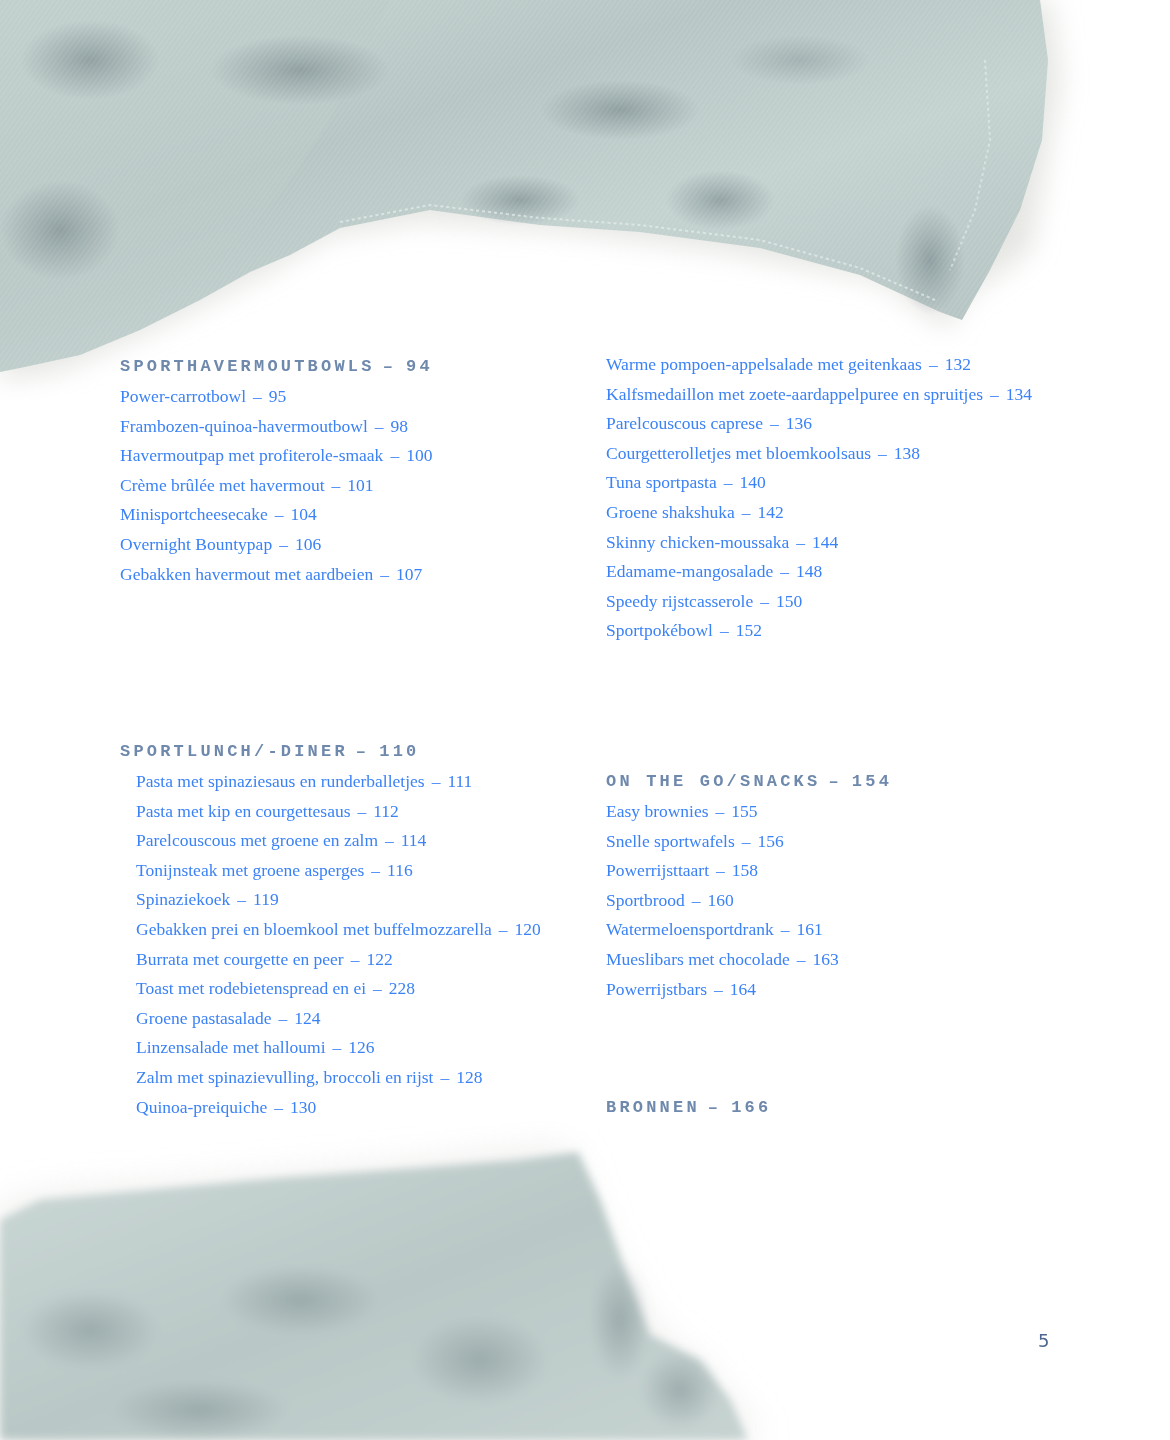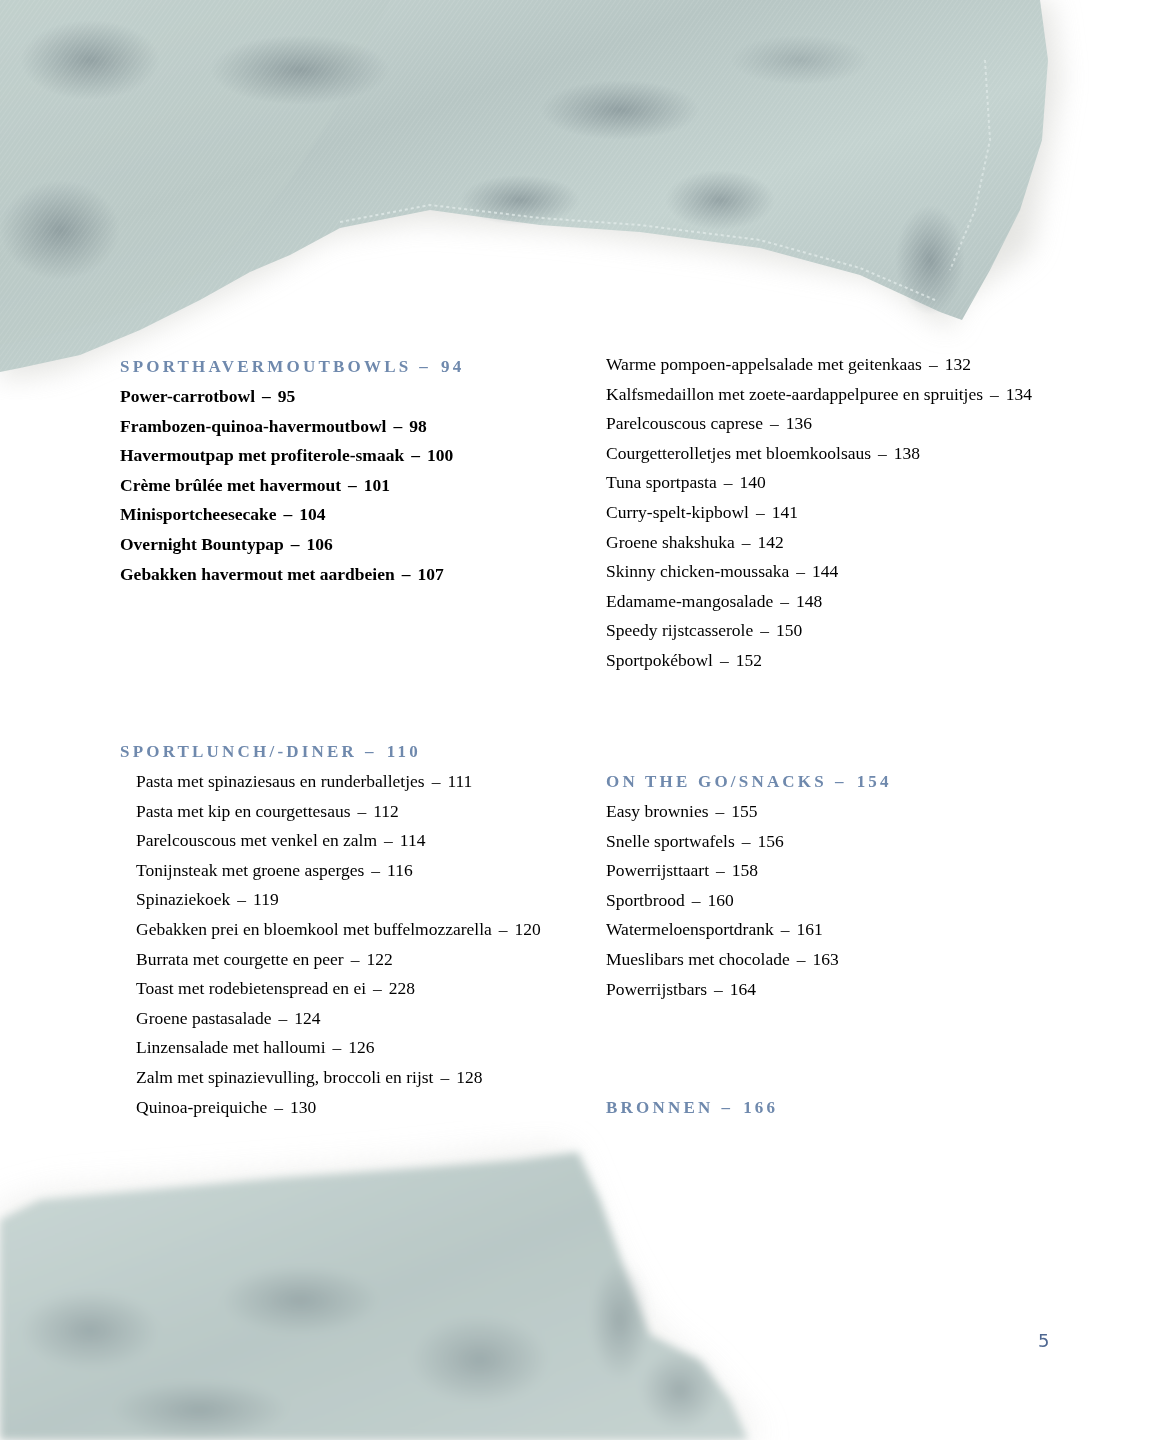--- a/index.html
+++ b/index.html
@@ -1,21 +1,21 @@
 <!DOCTYPE html>
 <html><head>
 <meta charset="utf-8">
 <style>
   html, body { margin:0; padding:0; }
   body { width:1170px; height:1440px; position:relative; overflow:hidden; background:#ffffff; font-family:"DejaVu Serif","Liberation Serif",serif; }
   .fabric { position:absolute; left:0; top:0; pointer-events:none; }
-  .section-title { position:absolute; color:#6f89ad; font-family:Liberation Serif, serif; font-size:17px; font-weight:bold; letter-spacing:3.2px; line-height:20px; white-space:nowrap; }
+  .section-title { position:absolute; color:#6f89ad; font-family:Liberation Mono, monospace; font-size:17px; font-weight:bold; letter-spacing:3.2px; line-height:20px; white-space:nowrap; }
   .section-title .dash { margin:0 10px 0 8px; }
   .list { position:absolute; margin:0; padding:0; list-style:none; }
-  .list li { font-family:"Liberation Serif","DejaVu Serif",serif; font-size:17.5px; color:#000000; line-height:29.6px; height:29.6px; white-space:nowrap; }
+  .list li { font-family:"Liberation Serif","DejaVu Serif",serif; font-size:17.5px; color:#3b82f6; line-height:29.6px; height:29.6px; white-space:nowrap; }
   .list li .sep { margin:0 7px; }
   .page-number { position:absolute; left:1038px; top:1330px; font-family:"DejaVu Sans","Liberation Sans",sans-serif; font-size:18px; color:#4e6791; }
 </style>
 </head>
 <body>
 
 <svg class="fabric" width="1170" height="400" viewBox="0 0 1170 400">
   <defs>
     <linearGradient id="fabTop" x1="0" y1="0" x2="1" y2="1">
       <stop offset="0" stop-color="#c9d7d4"></stop>
@@ -83,55 +83,54 @@
     <ellipse cx="480" cy="1360" rx="70" ry="45" fill="url(#shade2)"></ellipse>
     <ellipse cx="620" cy="1320" rx="30" ry="60" fill="url(#shade2)"></ellipse>
     <ellipse cx="200" cy="1410" rx="90" ry="30" fill="url(#shade2)"></ellipse>
     <ellipse cx="680" cy="1390" rx="40" ry="40" fill="url(#shade2)"></ellipse>
   </g>
 </svg>
 
 <div class="section-title" style="left:120px; top:357px;">
   <span>SPORTHAVERMOUTBOWLS</span><span class="dash">–</span><span>94</span>
 </div>
-<ul class="list" style="left:120px; top:382px;font-weight:bold;">
+<ul class="list" style="left:120px; top:382px;">
   <li><span>Power-carrotbowl</span><span class="sep">–</span><span>95</span></li>
   <li><span>Frambozen-quinoa-havermoutbowl</span><span class="sep">–</span><span>98</span></li>
   <li><span>Havermoutpap met profiterole-smaak</span><span class="sep">–</span><span>100</span></li>
   <li><span>Crème brûlée met havermout</span><span class="sep">–</span><span>101</span></li>
   <li><span>Minisportcheesecake</span><span class="sep">–</span><span>104</span></li>
   <li><span>Overnight Bountypap</span><span class="sep">–</span><span>106</span></li>
   <li><span>Gebakken havermout met aardbeien</span><span class="sep">–</span><span>107</span></li>
 </ul>
 
 <div class="section-title" style="left:120px; top:742px;">
   <span>SPORTLUNCH/-DINER</span><span class="dash">–</span><span>110</span>
 </div>
 <ul class="list" style="left:120px; top:767px;margin-left:16px;">
   <li><span>Pasta met spinaziesaus en runderballetjes</span><span class="sep">–</span><span>111</span></li>
   <li><span>Pasta met kip en courgettesaus</span><span class="sep">–</span><span>112</span></li>
-  <li><span>Parelcouscous met venkel en zalm</span><span class="sep">–</span><span>114</span></li>
+  <li><span>Parelcouscous met groene en zalm</span><span class="sep">–</span><span>114</span></li>
   <li><span>Tonijnsteak met groene asperges</span><span class="sep">–</span><span>116</span></li>
   <li><span>Spinaziekoek</span><span class="sep">–</span><span>119</span></li>
   <li><span>Gebakken prei en bloemkool met buffelmozzarella</span><span class="sep">–</span><span>120</span></li>
   <li><span>Burrata met courgette en peer</span><span class="sep">–</span><span>122</span></li>
   <li><span>Toast met rodebietenspread en ei</span><span class="sep">–</span><span>228</span></li>
   <li><span>Groene pastasalade</span><span class="sep">–</span><span>124</span></li>
   <li><span>Linzensalade met halloumi</span><span class="sep">–</span><span>126</span></li>
   <li><span>Zalm met spinazievulling, broccoli en rijst</span><span class="sep">–</span><span>128</span></li>
   <li><span>Quinoa-preiquiche</span><span class="sep">–</span><span>130</span></li>
 </ul>
 
 <ul class="list" style="left:606px; top:350px;">
   <li><span>Warme pompoen-appelsalade met geitenkaas</span><span class="sep">–</span><span>132</span></li>
   <li><span>Kalfsmedaillon met zoete-aardappelpuree en spruitjes</span><span class="sep">–</span><span>134</span></li>
   <li><span>Parelcouscous caprese</span><span class="sep">–</span><span>136</span></li>
   <li><span>Courgetterolletjes met bloemkoolsaus</span><span class="sep">–</span><span>138</span></li>
   <li><span>Tuna sportpasta</span><span class="sep">–</span><span>140</span></li>
-  <li><span>Curry-spelt-kipbowl</span><span class="sep">–</span><span>141</span></li>
   <li><span>Groene shakshuka</span><span class="sep">–</span><span>142</span></li>
   <li><span>Skinny chicken-moussaka</span><span class="sep">–</span><span>144</span></li>
   <li><span>Edamame-mangosalade</span><span class="sep">–</span><span>148</span></li>
   <li><span>Speedy rijstcasserole</span><span class="sep">–</span><span>150</span></li>
   <li><span>Sportpokébowl</span><span class="sep">–</span><span>152</span></li>
 </ul>
 
 <div class="section-title" style="left:606px; top:772px;">
   <span>ON THE GO/SNACKS</span><span class="dash">–</span><span>154</span>
 </div>

